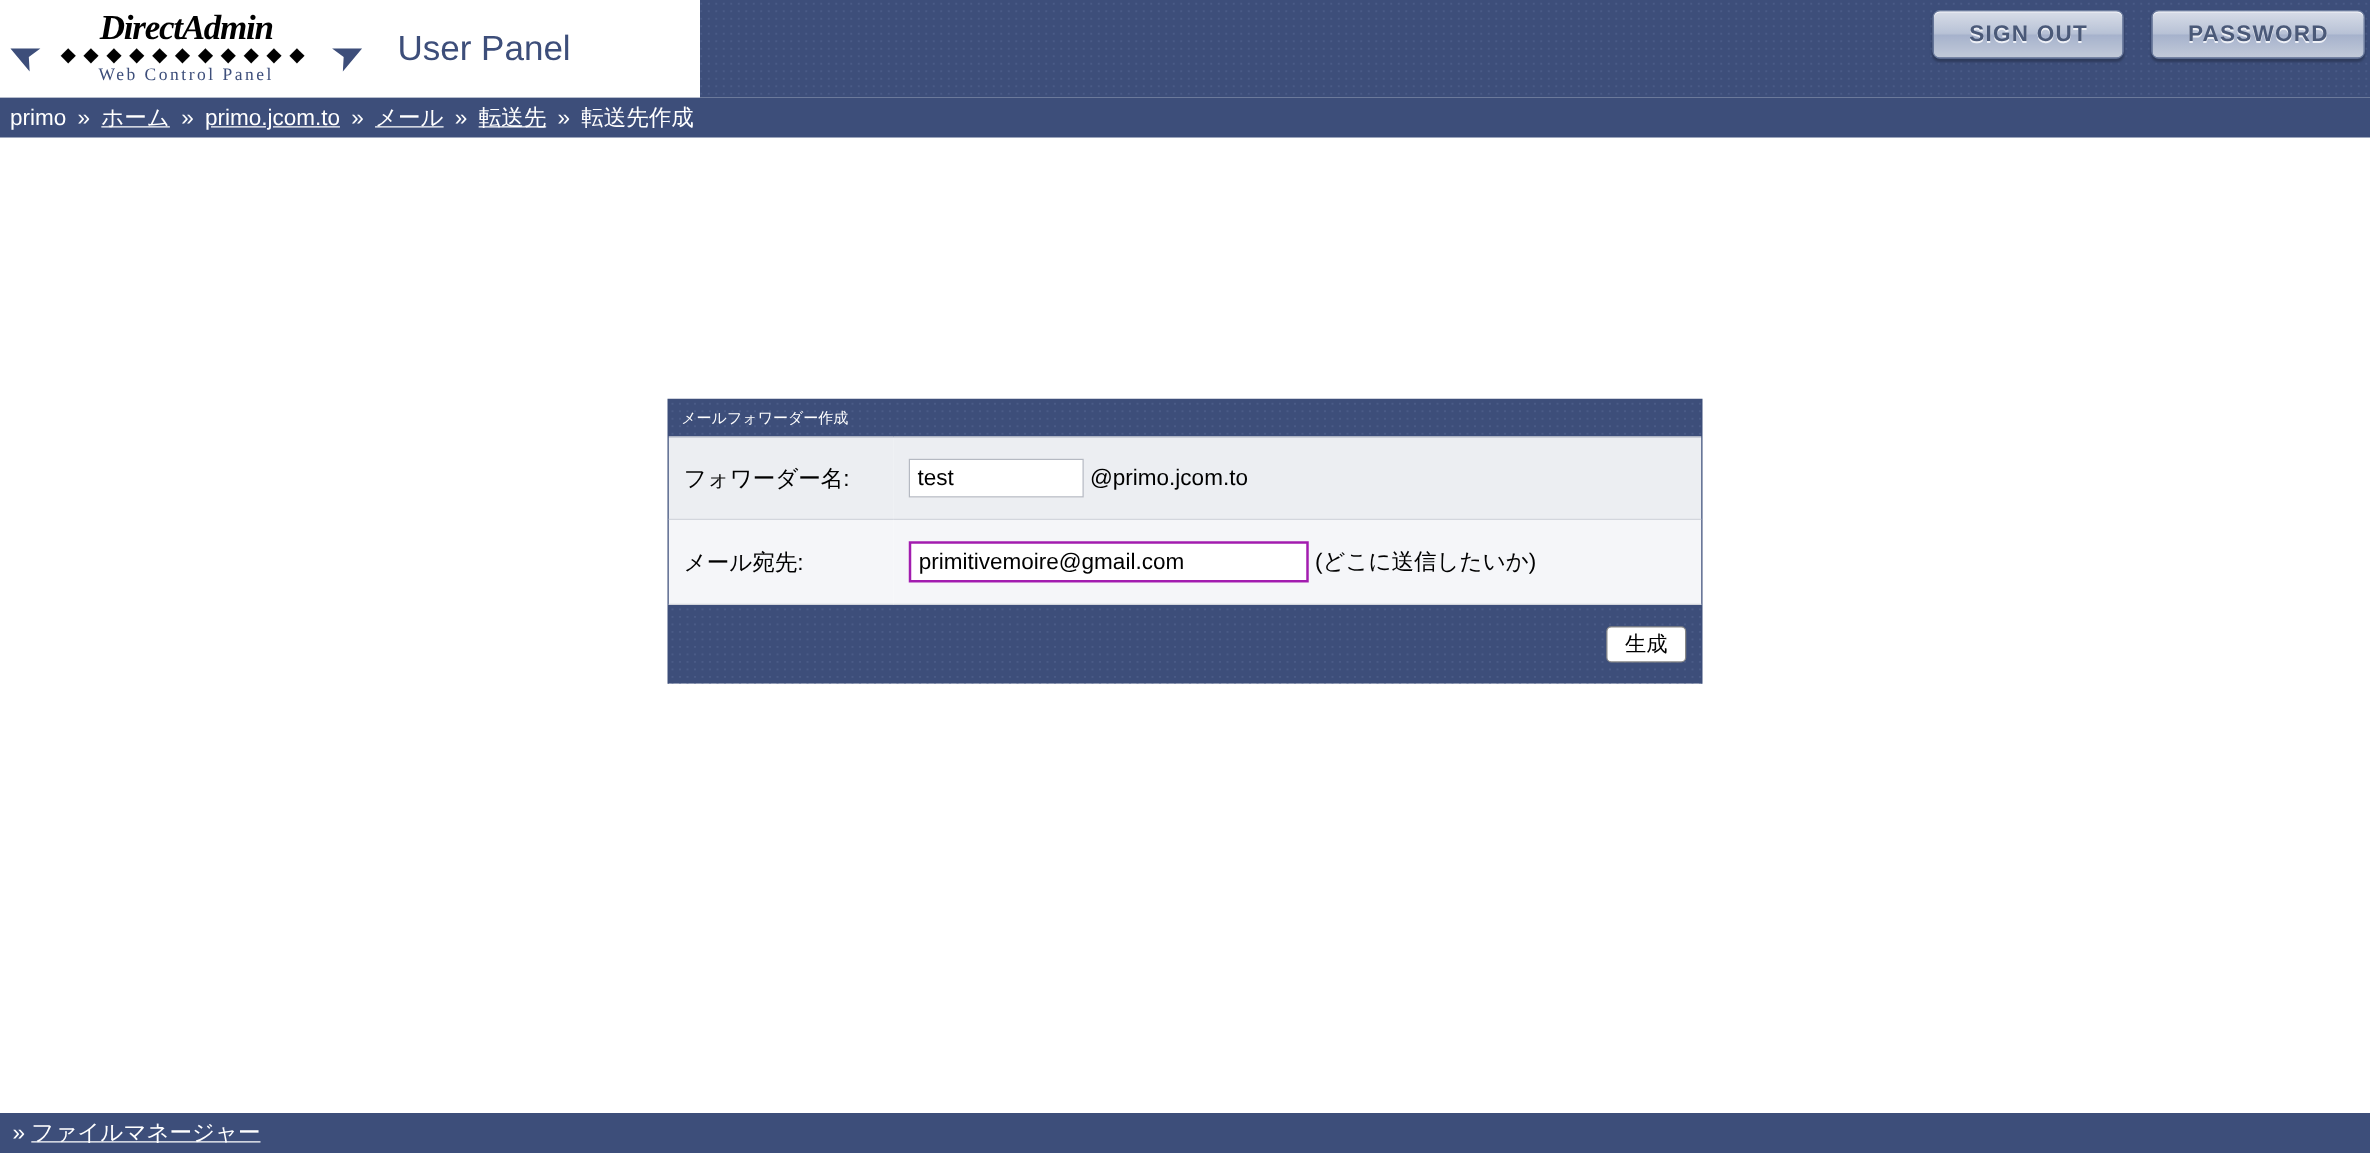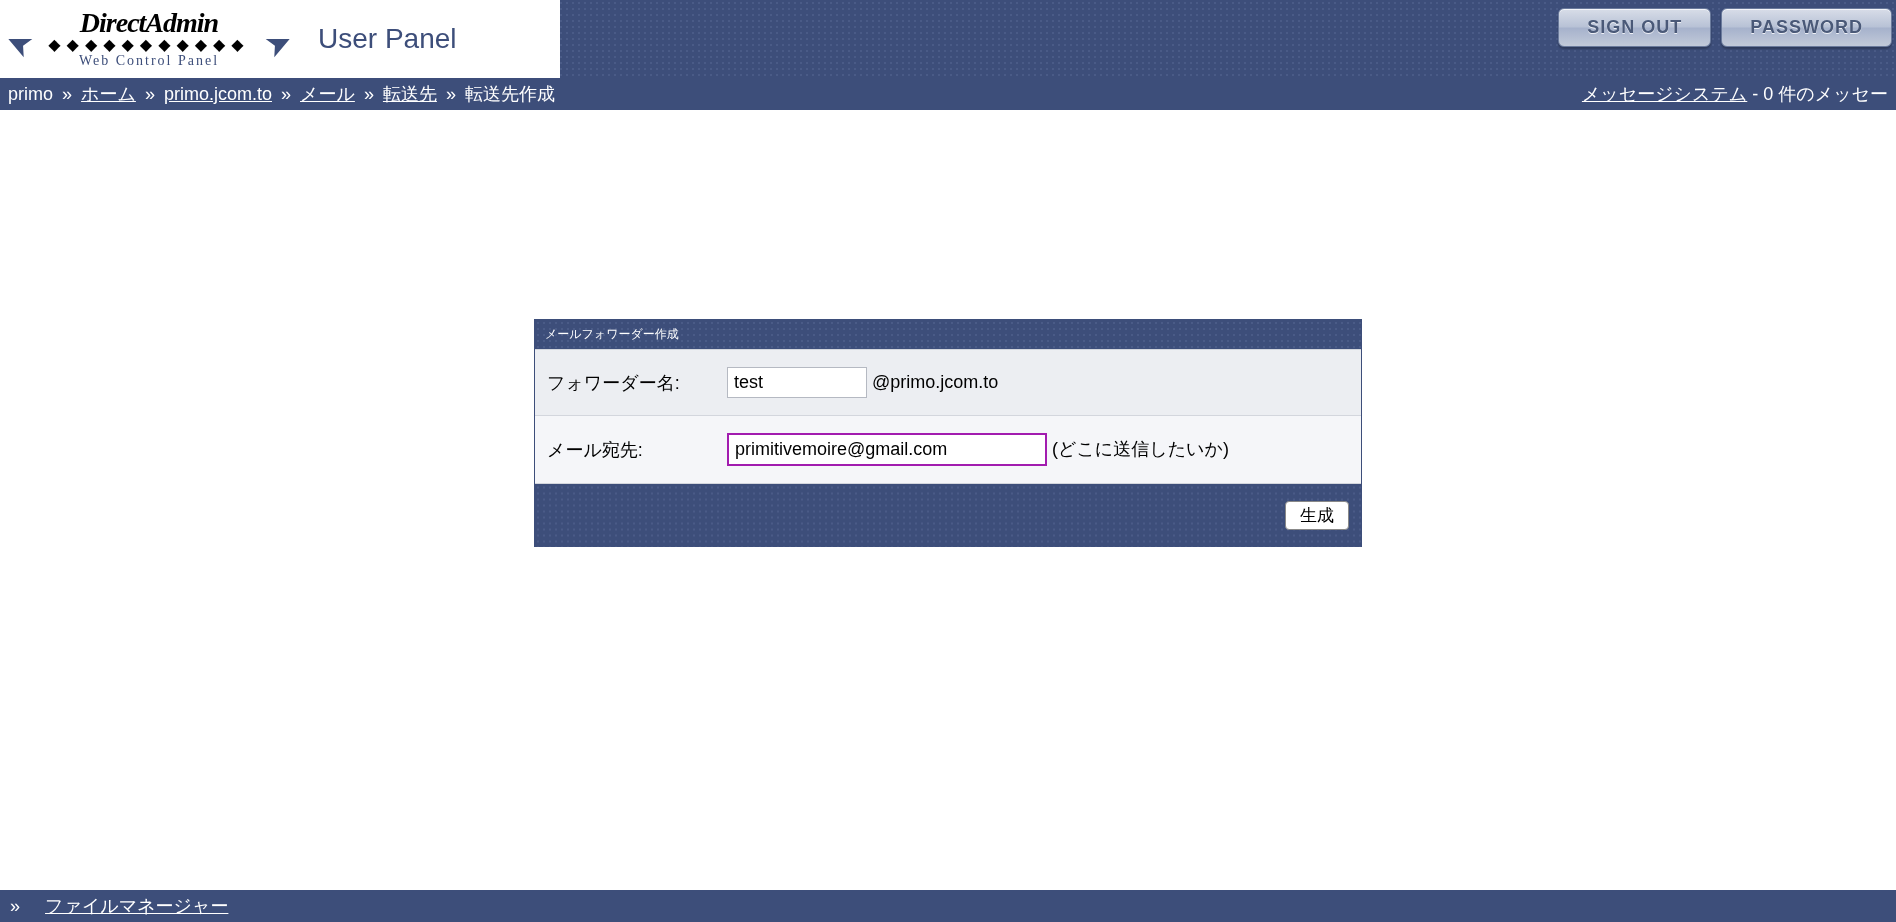--- a/index.html
+++ b/index.html
@@ -67,21 +67,21 @@
     font-family: "Trebuchet MS", sans-serif;
     font-size: 28px;
     color: #3d4e7a;
     font-weight: 500;
   }
   .header-buttons {
     position: absolute;
     right: 0;
     top: 8px;
     display: flex;
-    gap: 10px;
+    gap: 22px;
     padding-right: 4px;
     padding-left: 16px;
   }
   .hbtn {
     background: linear-gradient(#d8dde8, #b8c2d6 48%, #a6b2cc 52%, #c2cad9);
     border: 1px solid #6a7a9c;
     border-radius: 6px;
     padding: 8px 28px;
     font-weight: bold;
     font-size: 18px;
@@ -165,21 +165,21 @@
     left: 0;
     right: 0;
     background: #3d4e7a;
     color: #fff;
     font-size: 18px;
     padding: 4px 10px;
     display: flex;
     justify-content: space-between;
     align-items: center;
   }
-  .footer a { color: #fff; text-decoration: underline; margin-left: 20px; }
+  .footer a { color: #fff; text-decoration: underline; }
   .muted { color: #fff; }
 </style>
 </head>
 <body>
 
 <div class="header">
   <div class="logo-area">
     <div class="logo">
       <span class="logo-arrow-left">➤</span>
       <span class="logo-main">DirectAdmin</span>
@@ -202,23 +202,20 @@
     <a href="#">ホーム</a>
     <span class="crumb-sep">»</span>
     <a href="#">primo.jcom.to</a>
     <span class="crumb-sep">»</span>
     <a href="#">メール</a>
     <span class="crumb-sep">»</span>
     <a href="#">転送先</a>
     <span class="crumb-sep">»</span>
     <span>転送先作成</span>
   </div>
-  <div class="crumb-right">
-    <a href="#">メッセージシステム</a><span> - </span><span>0</span><span> 件のメッセー</span>
-  </div>
 </div>
 
 <div class="main">
   <table class="form-table">
     <tbody>
         <tr>
       <th class="form-header" colspan="2">メールフォワーダー作成</th>
     </tr>
     <tr>
       <td class="row-label">フォワーダー名:</td>

